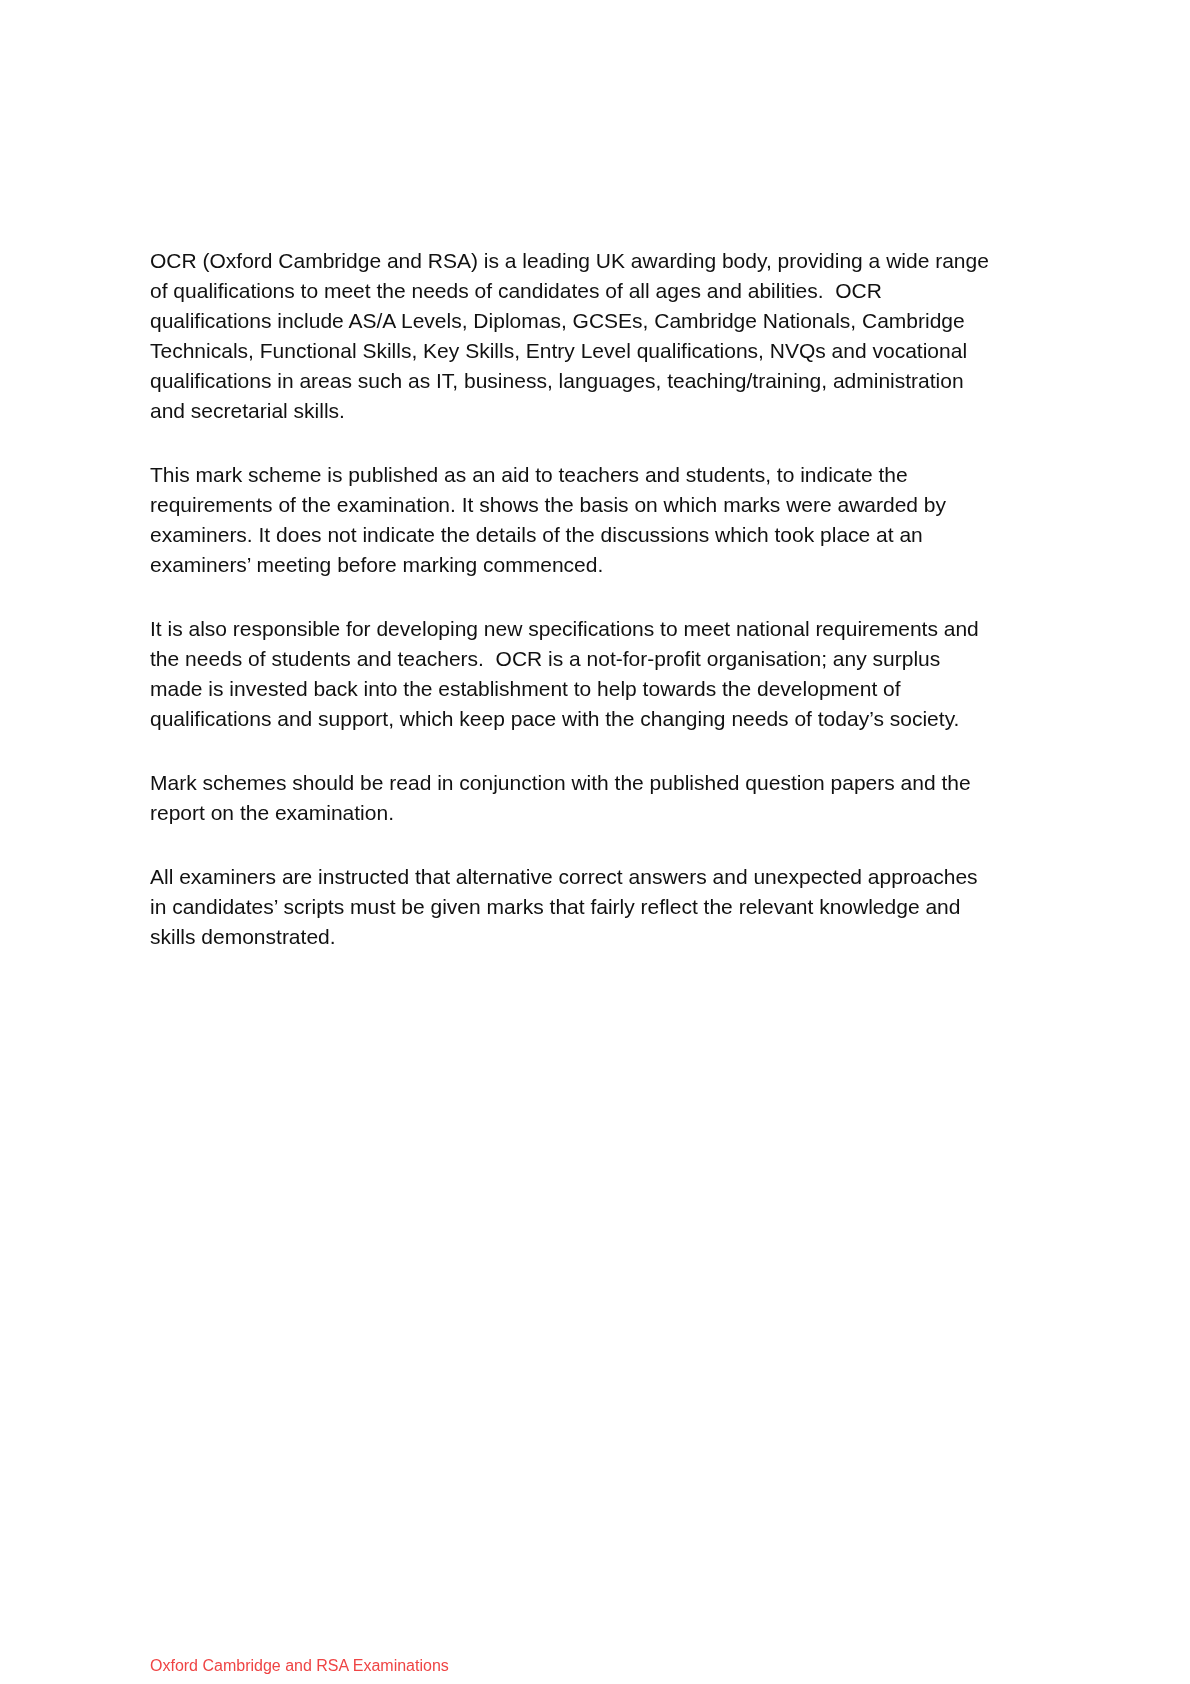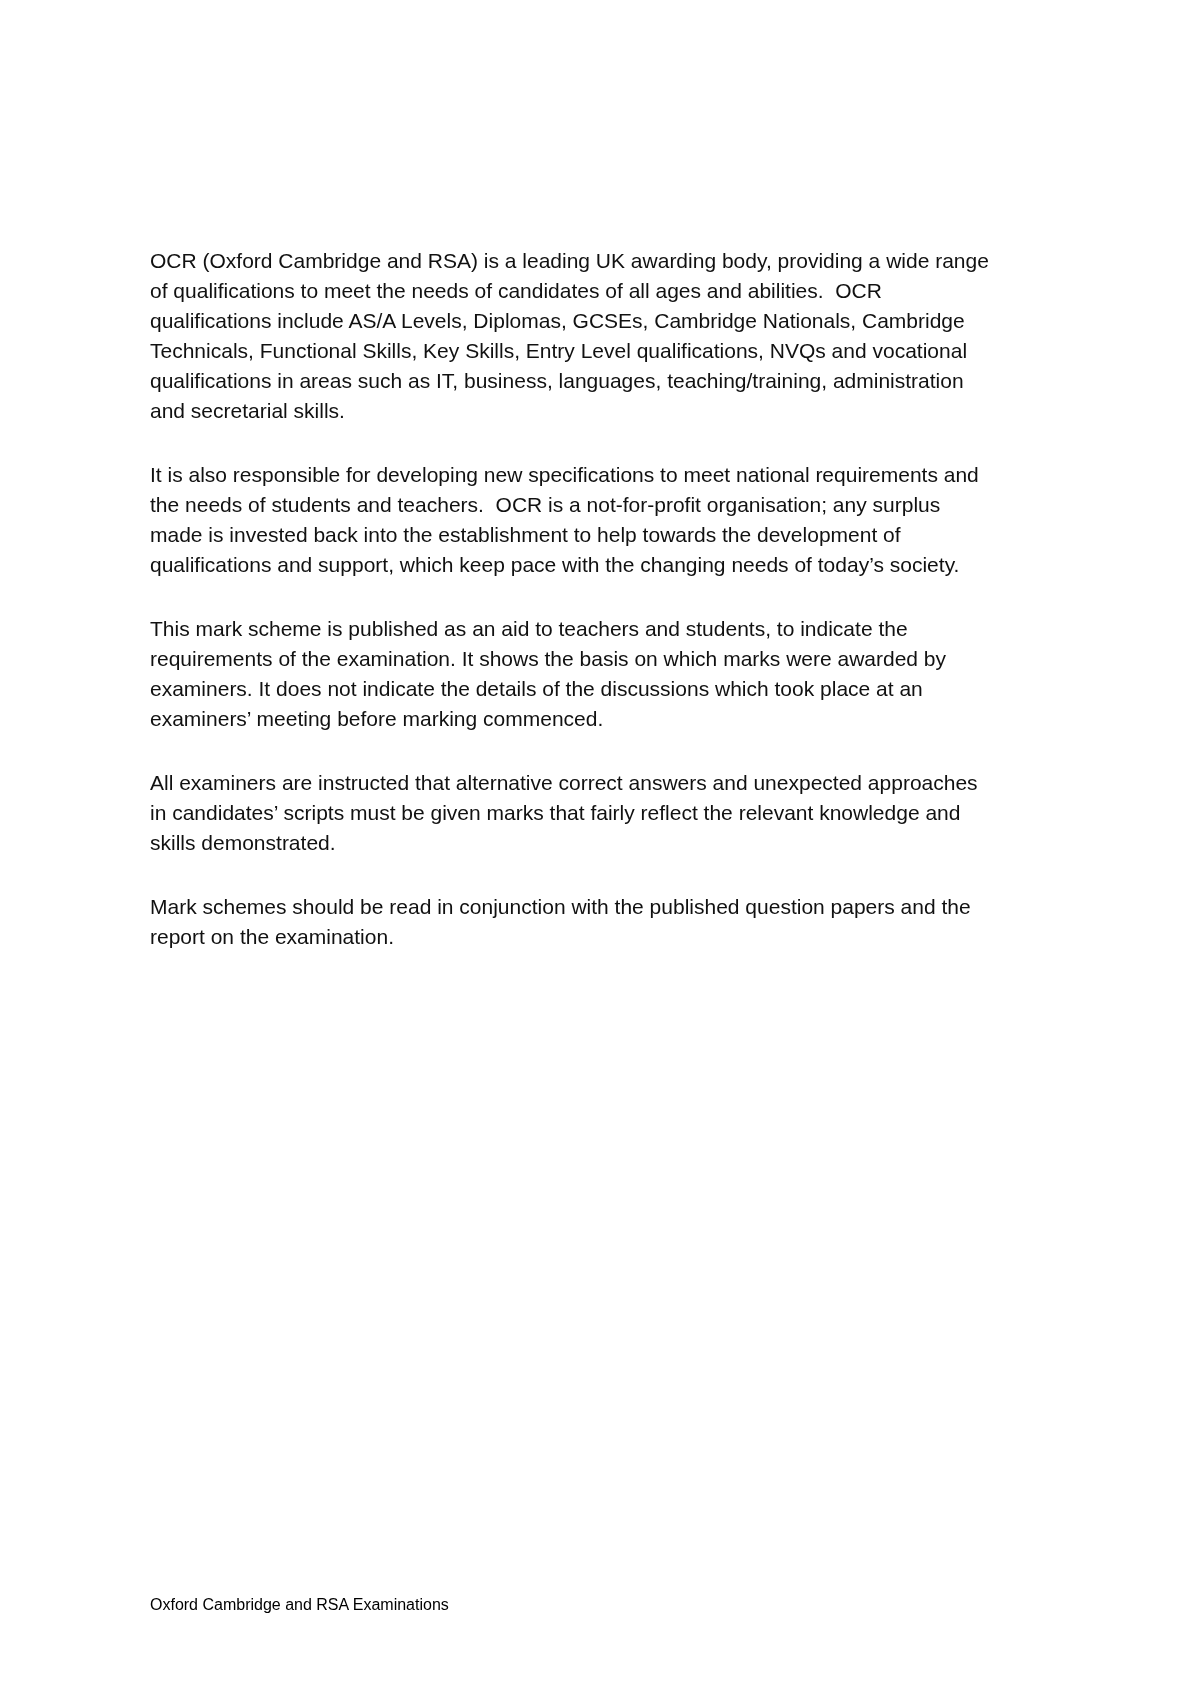--- a/index.html
+++ b/index.html
@@ -25,33 +25,33 @@
     margin: 0 0 18px 0;
     white-space: pre-wrap; 
     color: #111111;
   }
   .copyright {
     margin-top: 42px !important;
   }
   .footer {
     position: absolute;
     left: 118px;
-    top: 1571px;
+    top: 1632px;
     font-size: 16px;
     line-height: 20px;
-    color: #000000;
+    color: #ef4444;
   }
 </style>
 </head>
 <body>
 
 <div class="page">
   <main class="content">
     <p>OCR (Oxford Cambridge and RSA) is a leading UK awarding body, providing a wide range of qualifications to meet the needs of candidates of all ages and abilities.  OCR qualifications include AS/A Levels, Diplomas, GCSEs, Cambridge Nationals, Cambridge Technicals, Functional Skills, Key Skills, Entry Level qualifications, NVQs and vocational qualifications in areas such as IT, business, languages, teaching/training, administration and secretarial skills.</p>
+    <p>This mark scheme is published as an aid to teachers and students, to indicate the requirements of the examination. It shows the basis on which marks were awarded by examiners. It does not indicate the details of the discussions which took place at an examiners’ meeting before marking commenced.</p>
     <p>It is also responsible for developing new specifications to meet national requirements and the needs of students and teachers.  OCR is a not-for-profit organisation; any surplus made is invested back into the establishment to help towards the development of qualifications and support, which keep pace with the changing needs of today’s society.</p>
-    <p>This mark scheme is published as an aid to teachers and students, to indicate the requirements of the examination. It shows the basis on which marks were awarded by examiners. It does not indicate the details of the discussions which took place at an examiners’ meeting before marking commenced.</p>
+    <p>Mark schemes should be read in conjunction with the published question papers and the report on the examination.</p>
     <p>All examiners are instructed that alternative correct answers and unexpected approaches in candidates’ scripts must be given marks that fairly reflect the relevant knowledge and skills demonstrated.</p>
-    <p>Mark schemes should be read in conjunction with the published question papers and the report on the examination.</p>
   </main>
   <footer class="footer">
     <span>Oxford Cambridge and RSA Examinations</span>
   </footer>
 </div>
 
 </body></html>

